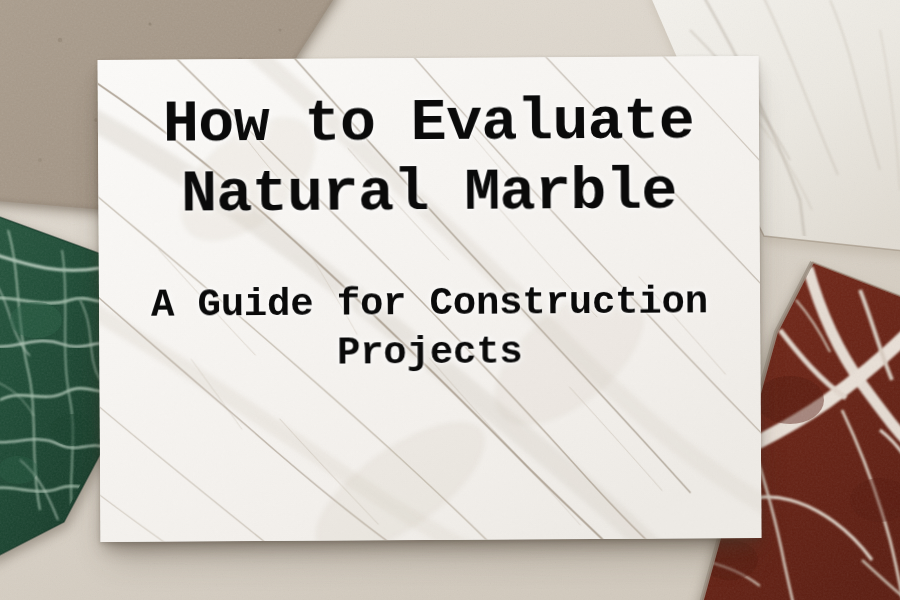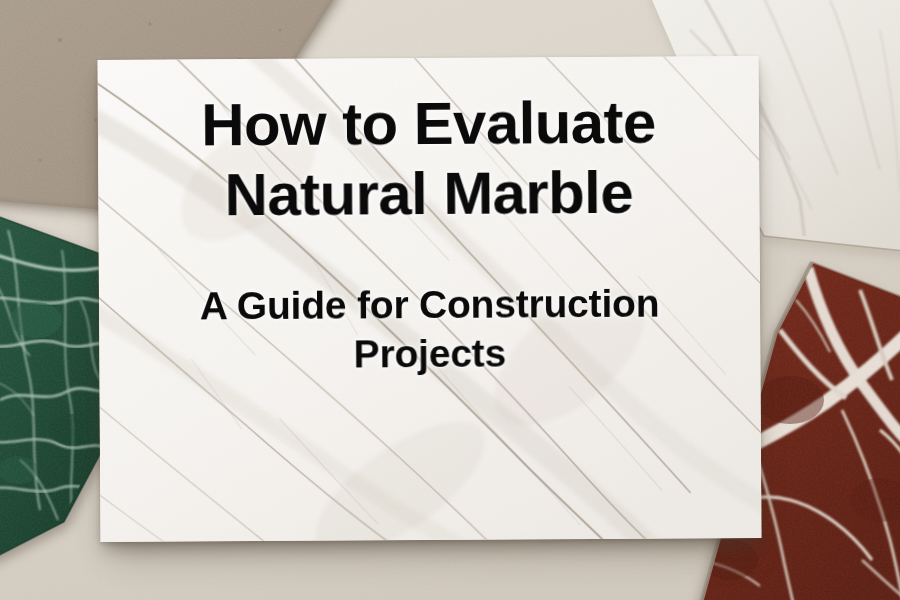--- a/index.html
+++ b/index.html
@@ -5,21 +5,21 @@
   html, body {
     margin: 0;
     padding: 0;
     background: #ffffff;
   }
   #stage {
     position: relative;
     width: 900px;
     height: 600px;
     overflow: hidden;
-    font-family: Liberation Sans, sans-serif;
+    font-family: Liberation Mono, monospace;
     background: #d9d2c8;
   }
 
   
   #bg-stones {
     position: absolute;
     inset: 0;
     width: 900px;
     height: 600px;
     display: block;

